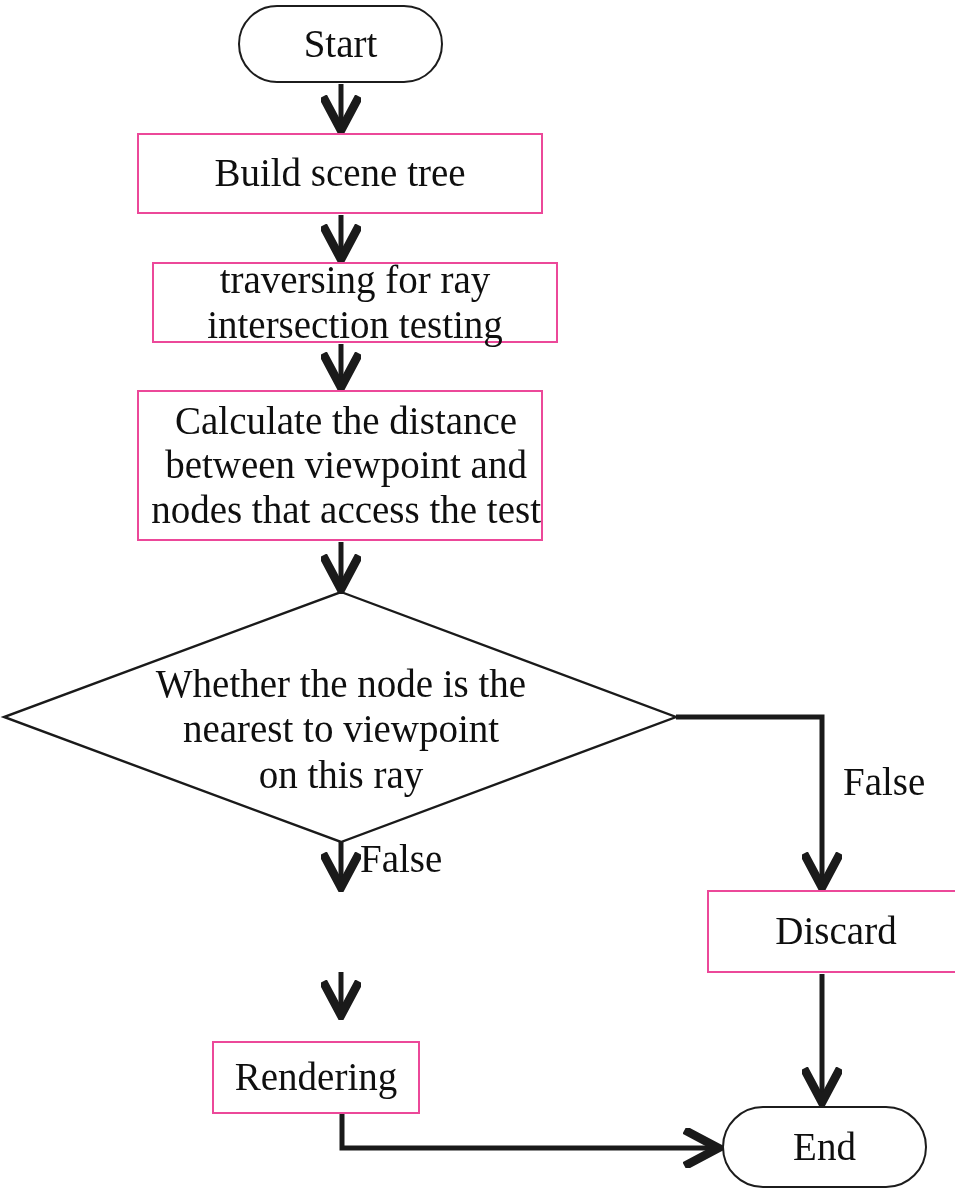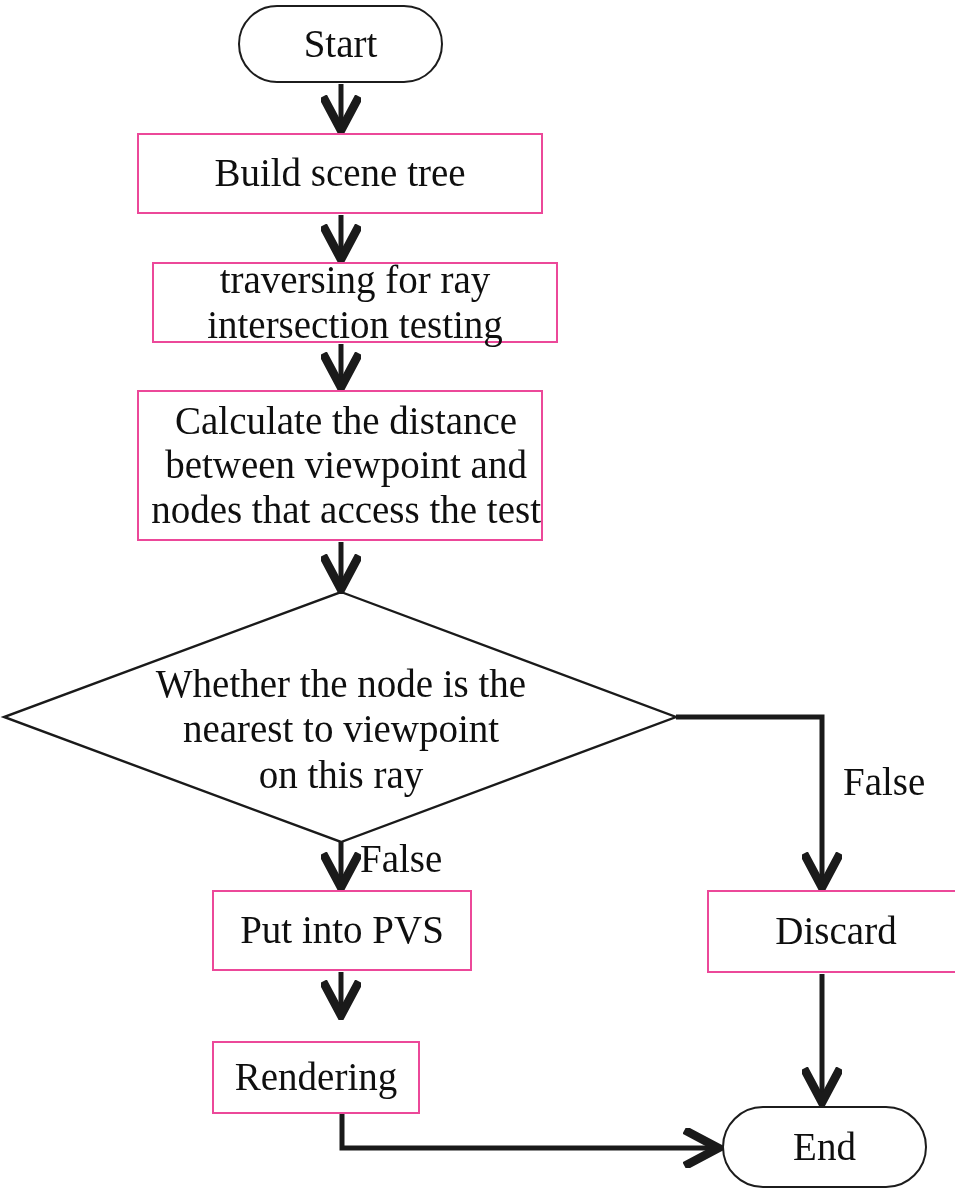--- a/index.html
+++ b/index.html
@@ -119,23 +119,20 @@
 between viewpoint and
 nodes that access the test</span>
   </div>
 
   <div class="decision-text" style="left:91px; top:648px; width:500px; height:138px;margin-top:12px;">
     <span class="label">Whether the node is the
 nearest to viewpoint
 on this ray</span>
   </div>
 
-  <div class="node rect" style="left:212px; top:890px; width:260px; height:81px;">
-    <span class="label">Put into PVS</span>
-  </div>
 
   <div class="node rect" style="left:692px; top:890px; width:258px; height:83px;margin-left:15px;">
     <span class="label">Discard</span>
   </div>
 
   <div class="node rect" style="left:212px; top:1041px; width:208px; height:73px;">
     <span class="label">Rendering</span>
   </div>
 
   <div class="node stadium" style="left:722px; top:1106px; width:205px; height:82px;">

